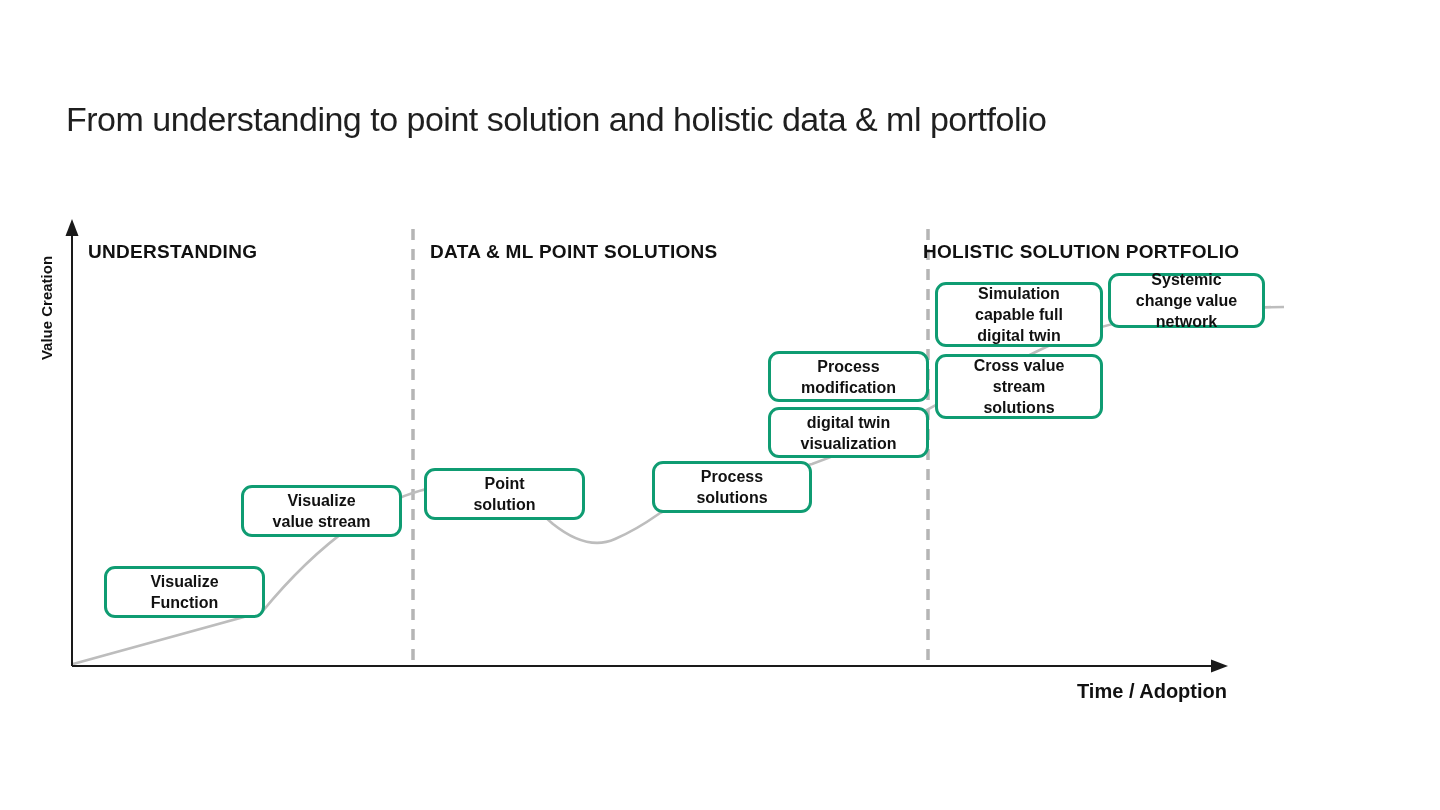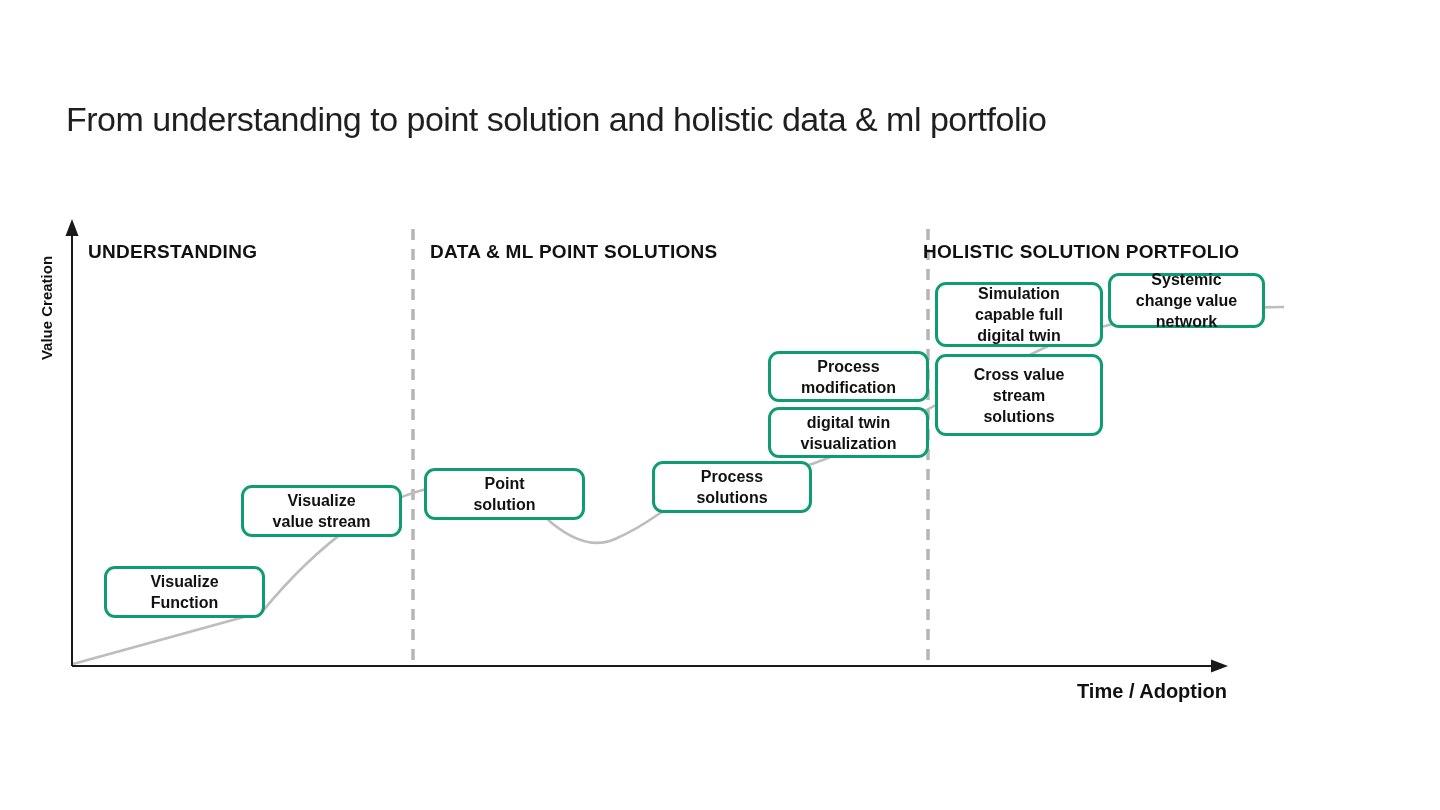--- a/index.html
+++ b/index.html
@@ -128,21 +128,21 @@
 
   <div class="milestone" style="left:652px; top:425px; width:160px; height:52px;">Process
 solutions</div>
 
   <div class="milestone" style="left:768px; top:371px; width:161px; height:51px;">digital twin
 visualization</div>
 
   <div class="milestone" style="left:768px; top:315px; width:161px; height:51px;">Process
 modification</div>
 
-  <div class="milestone" style="left:935px; top:318px; width:168px; height:82px;text-align:center;">Cross value
+  <div class="milestone" style="left:935px; top:318px; width:168px; height:65px;text-align:center;">Cross value
 stream
 solutions</div>
 
   <div class="milestone" style="left:935px; top:246px; width:168px; height:65px;">Simulation
 capable full
 digital twin</div>
 
   <div class="milestone" style="left:1108px; top:237px; width:157px; height:55px;">Systemic
 change value
 network</div>

